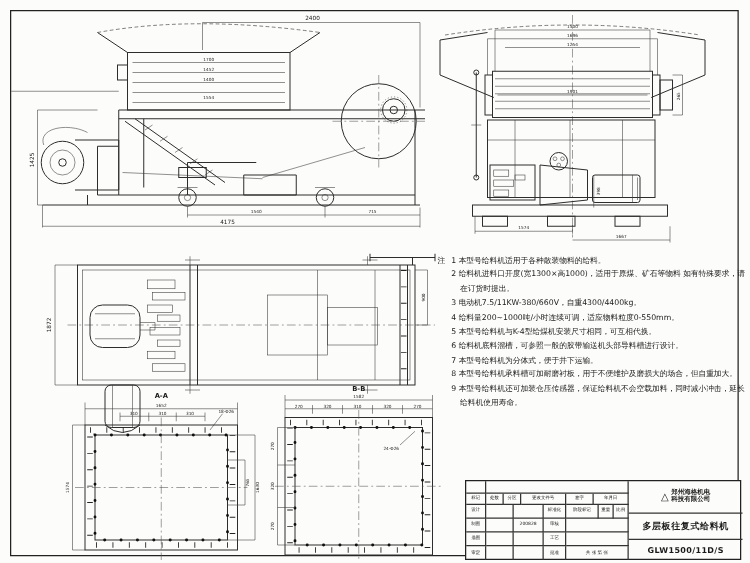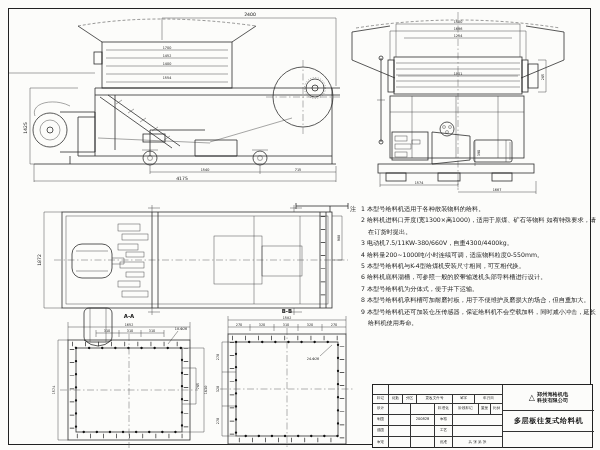--- a/index.html
+++ b/index.html
@@ -298,14 +298,15 @@
     <div class="cell noB" style="left:80px;top:52px;width:50px;height:11px;">共 张 第 张</div>
 
     <div class="cell company noB" style="left:130px;top:0;width:91px;height:26px;border-right:none;border-bottom:0.6px solid #333;">
       <span class="logo-tri">△</span>
       <span class="nm">
         <span>郑州海格机电</span><br>
         <span>科技有限公司</span>
       </span>
     </div>
     <div class="cell dtitle noR" style="left:130px;top:26px;width:91px;height:21px;">多层板往复式给料机</div>
+    <div class="cell dno noR noB" style="left:130px;top:47px;width:91px;height:17px;">GLW1500/11D/S</div>
   </div>
 </div>
 
 </body></html>

